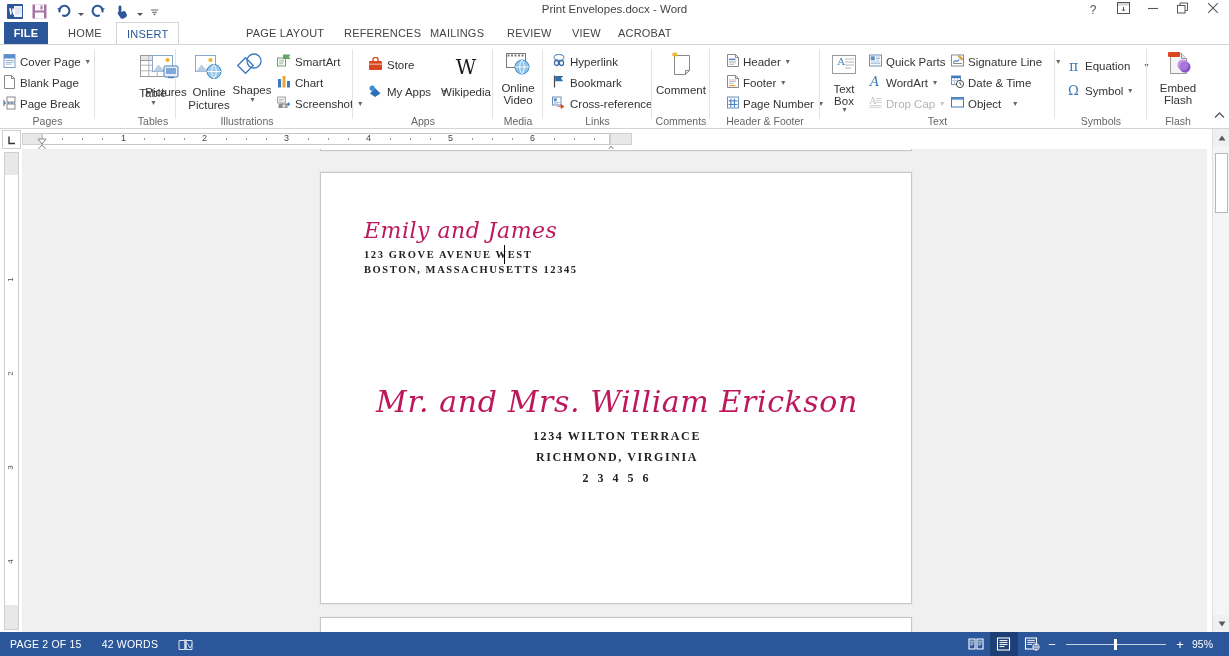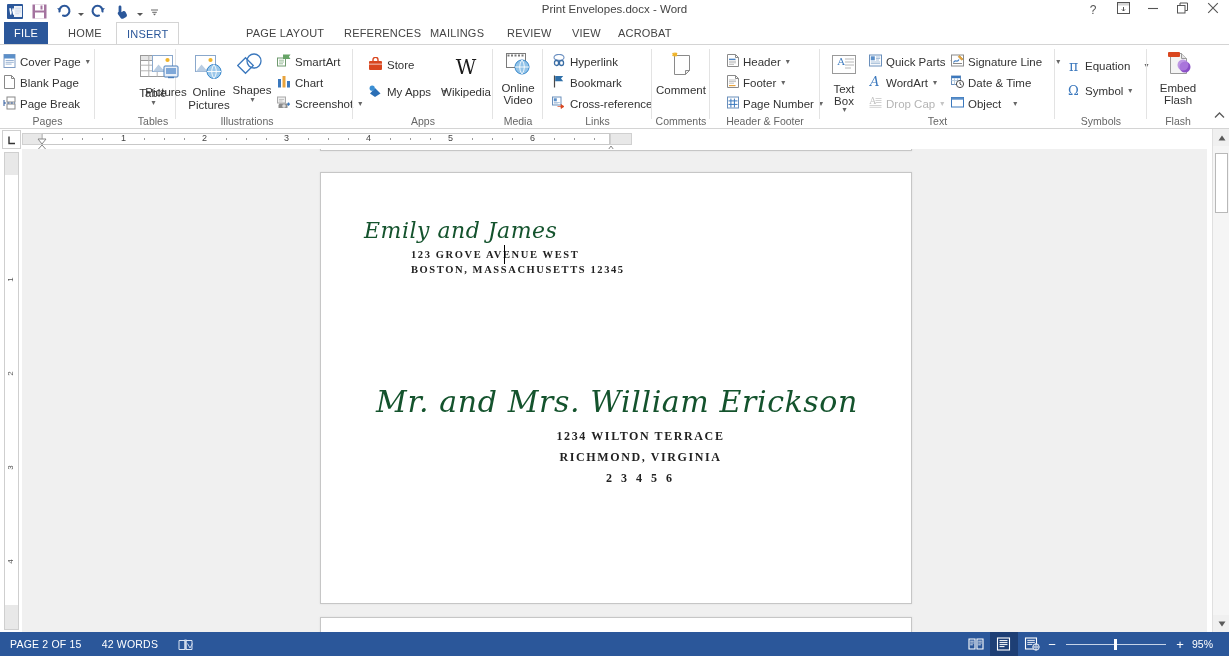--- a/index.html
+++ b/index.html
@@ -98,25 +98,25 @@
   .docarea {
     position: absolute; left: 22px; top: 149px; width: 1185px; height: 483px;
     background: #f0f0f0; overflow: hidden;
   }
   .page {
     position: absolute; background: #fff; border: 1px solid #c6c6c6;
     box-shadow: 0 0 2px rgba(0,0,0,0.08);
   }
   .script {
     font-family: "DejaVu Serif", serif;
-    font-style: italic; color: #14532d; font-weight: 400;
+    font-style: italic; color: #be185d; font-weight: 400;
   }
   .addr-caps {
     font-family: "Liberation Serif", serif;
-    letter-spacing: 1.6px; color: #222; font-weight: 700; margin-left: 47px;
+    letter-spacing: 1.6px; color: #222; font-weight: 700;
   }
   .caret-doc { position: absolute; width: 1px; background: #000; }
 
   
   .vscroll {
     position: absolute; right: 0; top: 129px; width: 17px; height: 503px;
     background: #f5f5f5; border-left: 1px solid #e0e0e0;
   }
   .vs-btn { position: absolute; left: 0; width: 17px; height: 17px; background: #f0f0f0; display: flex; align-items: center; justify-content: center; }
   .vs-thumb { position: absolute; left: 2px; width: 13px; background: #fff; border: 1px solid #b8b8b8; }
@@ -225,21 +225,21 @@
   <div class="signin">Sign in</div>
   <div class="avatar">
     <svg width="16" height="16" viewBox="0 0 16 16">
         <circle cx="8" cy="5.6" r="2.9" fill="#cfd8e6"></circle>
         <path d="M1.8 15.5c0-3.6 2.8-5.6 6.2-5.6s6.2 2 6.2 5.6z" fill="#cfd8e6"></path>
       </svg>
   </div>
 </div>
 
 <div class="tabbar">
-  <div class="tab file" style="left:4px;">FILE</div>
+  <div class="tab file" style="left:4px;font-weight:bold;">FILE</div>
   <div class="tab" style="left:58px;">HOME</div>
   <div class="tab active" style="left:116px;">INSERT</div>
   <div class="tab" style="left:179px;margin-top:36px;">DESIGN</div>
   <div class="tab" style="left:236px;">PAGE LAYOUT</div>
   <div class="tab" style="left:334px;">REFERENCES</div>
   <div class="tab" style="left:420px;">MAILINGS</div>
   <div class="tab" style="left:497px;">REVIEW</div>
   <div class="tab" style="left:562px;">VIEW</div>
   <div class="tab" style="left:608px;">ACROBAT</div>
 </div>

